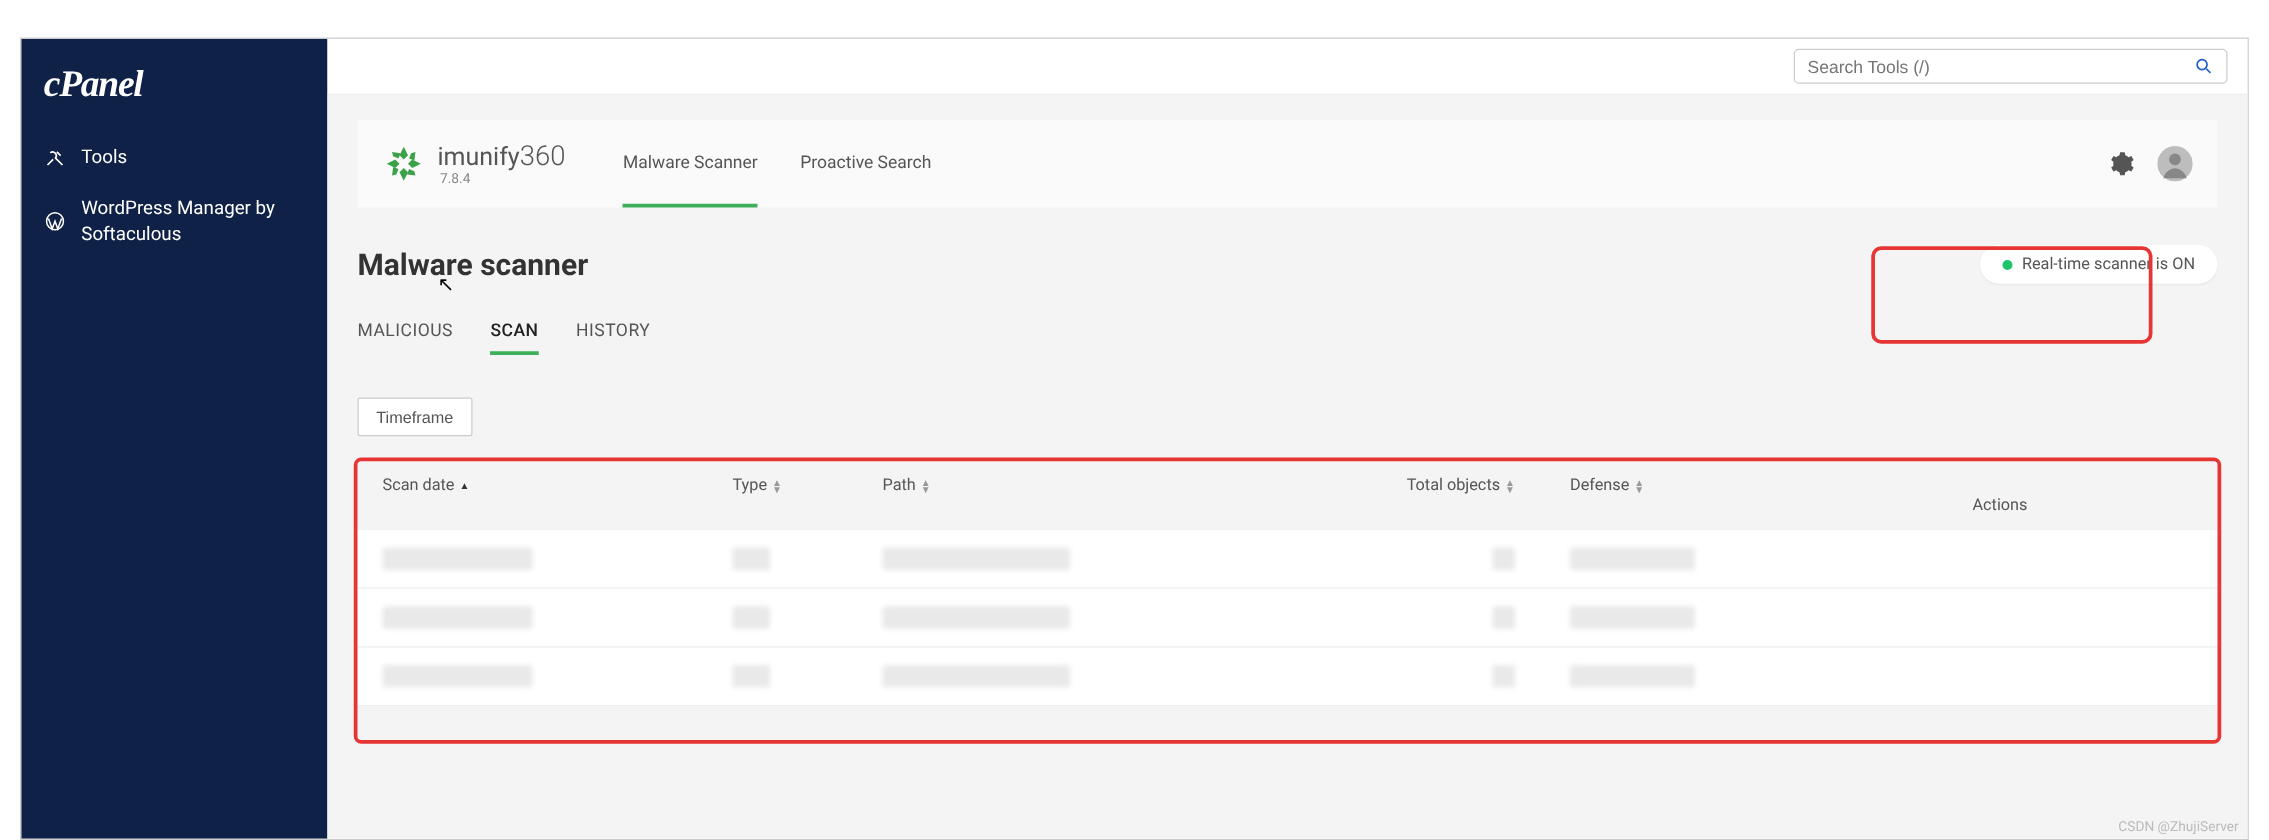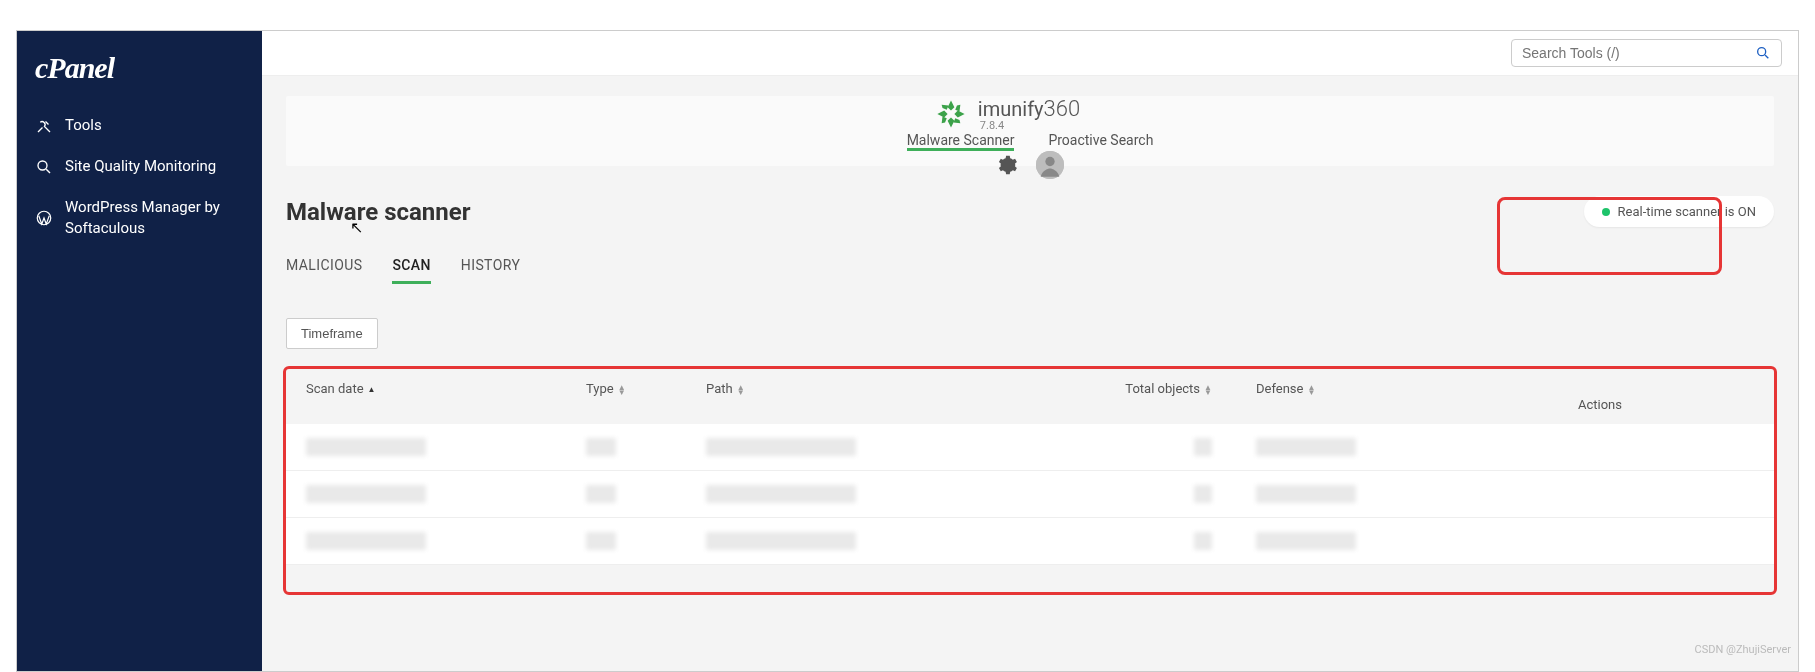--- a/index.html
+++ b/index.html
@@ -6,25 +6,25 @@
 body { font-family: -apple-system, BlinkMacSystemFont, "Segoe UI", Roboto, "Helvetica Neue", Arial, sans-serif; background: #fff; width: 1815px; height: 672px; overflow: hidden; position: relative; }
 .app-frame { display: flex; width: 1815px; height: 672px; padding: 30px 16px 0 16px; }
 .app-inner { display: flex; width: 100%; height: 100%; border: 1px solid #ccc; overflow: hidden; }
 .sidebar { width: 245px; background: #102147; color: #fff; padding: 20px 0; flex-shrink: 0; }
 .logo { padding: 0 18px 20px 18px; }
 .logo-text { font-family: "Segoe Script", "Comic Sans MS", cursive; font-weight: 800; font-size: 30px; font-style: italic; letter-spacing: -1px; }
 .nav-item { display: flex; align-items: center; gap: 12px; padding: 10px 18px; font-size: 15px; cursor: pointer; line-height: 1.4; }
 .nav-item .icon { width: 18px; height: 18px; flex-shrink: 0; }
 .main { flex: 1; background: #fff; display: flex; flex-direction: column; overflow: hidden; }
 .topbar { display: flex; justify-content: flex-end; padding: 8px 16px; border-bottom: 1px solid #eee; }
-.search-wrap { width: 271px; border: 1px solid #ccc; border-radius: 4px; display: flex; align-items: center; padding: 5px 10px; }
+.search-wrap { width: 347px; border: 1px solid #ccc; border-radius: 4px; display: flex; align-items: center; padding: 5px 10px; }
 .search-wrap input { flex: 1; border: none; outline: none; font-size: 14px; background: transparent; }
 .search-icon { width: 16px; height: 16px; stroke: #1d5fc2; }
 .content { flex: 1; background: #f4f4f4; padding: 20px 24px 0 24px; overflow: hidden; }
-.panel-head { background: #fafafa; display: flex; align-items: center; padding: 0 20px; height: 70px; border-radius: 2px; flex-direction: column; }
+.panel-head { background: #fafafa; display: flex; align-items: center; padding: 0 20px; height: 70px; border-radius: 2px; }
 .brand { display: flex; align-items: center; gap: 10px; margin-right: 46px; }
 .brand-icon { width: 34px; height: 34px; }
 .brand-name { display: flex; flex-direction: column; }
 .brand-name .t { font-size: 20px; color: #555; font-weight: 400; }
 .brand-name .t .bold360 { font-weight: 300; font-size: 22px; }
 .brand-name .ver { font-size: 11px; color: #888; margin-top: -2px; margin-left: 2px;}
 .top-tabs { display: flex; gap: 34px; flex: 1; height: 100%; align-items: stretch;}
 .top-tab { color: #555; font-size: 14px; cursor: pointer; display:flex; align-items:center; border-bottom:3px solid transparent; height:100%;}
 .top-tab.active { border-bottom: 3px solid #3eaf5a; }
 .head-actions { display: flex; gap: 18px; align-items: center; }
@@ -49,44 +49,37 @@
 .col-total { width: 200px; text-align:right; padding-right:44px;}
 .col-result { width: 200px; }
 .col-actions { flex: 1; text-align: center; padding-right: 10px; margin-top: 16px; }
 .sort { display:inline-flex; flex-direction:column; margin-left:4px; vertical-align:middle; line-height:5px; font-size:8px; color:#999;}
 .sort.asc .up{color:#333;}
 .tbody { background:#fff; }
 .trow { display: flex; padding: 14px 20px; border-bottom: 1px solid #eee; align-items:center;}
 .blur { background:#e9e9e9; height:18px; border-radius:2px; filter:blur(2px);}
 .blur.w1{width:120px;} .blur.w2{width:30px;} .blur.w3{width:150px;} .blur.w4{width:18px;} .blur.w5{width:100px;}
 .cursor-ptr { position:absolute; top:218px; left:350px; font-size:16px; color:#000; pointer-events:none;}
-.watermark { position:absolute; bottom:16px; right:24px; font-size:11px; color:#bbb;}
+.watermark { position:absolute; bottom:4px; right:24px; font-size:11px; color:#bbb;}
 </style>
 </head>
 <body>
 
 <div class="app-frame">
   <div class="app-inner">
 
     <aside class="sidebar">
       <div class="logo">
         <span class="logo-text">cPanel</span>
       </div>
       <div class="nav-item">
         <svg class="icon" viewBox="0 0 24 24" fill="none" stroke="#fff" stroke-width="1.8">
             <path d="M4 20l6-6m-3-7a4 4 0 015.6 5.6L20 20M14 6l4 4"></path>
           </svg>
         <span>Tools</span>
-      </div>
-      <div class="nav-item">
-        <svg class="icon" viewBox="0 0 24 24" fill="none" stroke="#fff" stroke-width="1.8">
-            <circle cx="10" cy="10" r="6"></circle>
-            <path d="M20 20l-5-5"></path>
-          </svg>
-        <span>Site Quality Monitoring</span>
       </div>
       <div class="nav-item">
         <svg class="icon" viewBox="0 0 24 24" fill="none" stroke="#fff" stroke-width="1.6">
             <circle cx="12" cy="12" r="9"></circle>
             <path d="M5 9l4 11 3-8 3 8 4-11"></path>
           </svg>
         <span>WordPress Manager by Softaculous</span>
       </div>
     </aside>
 

